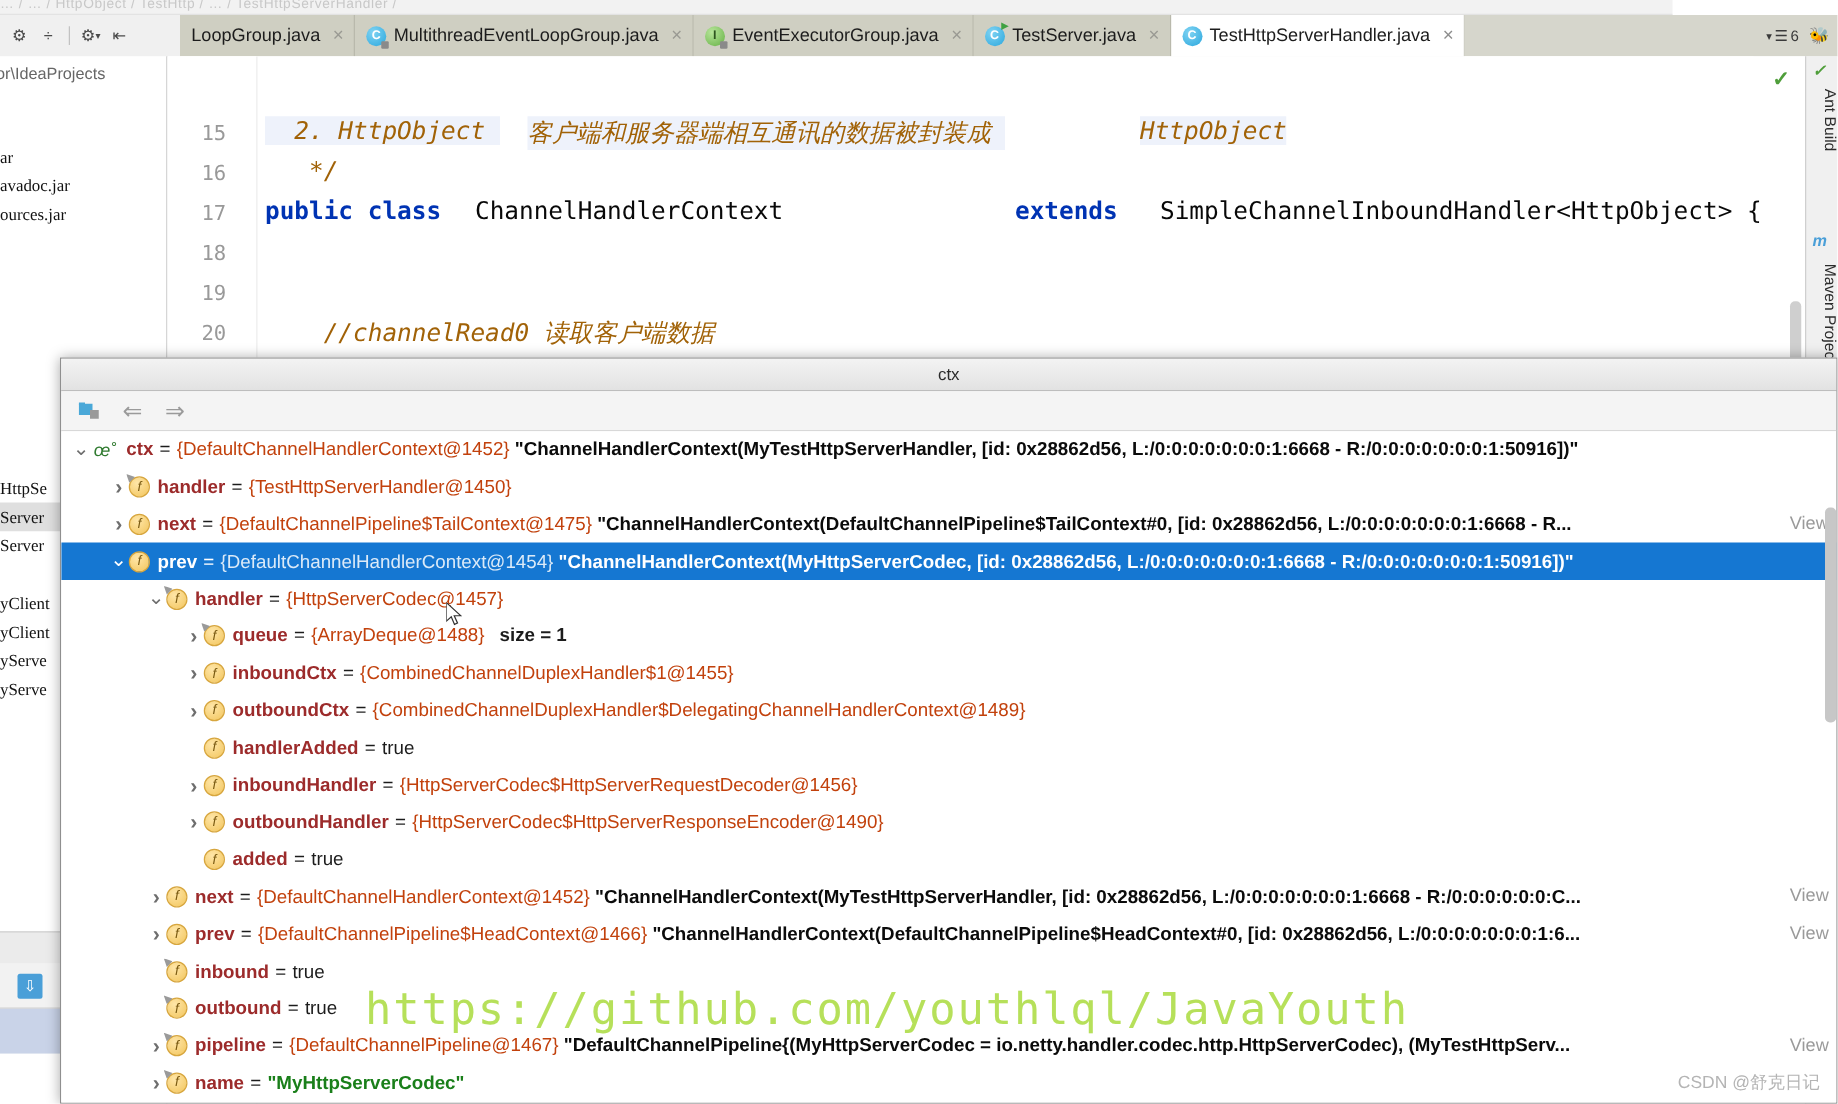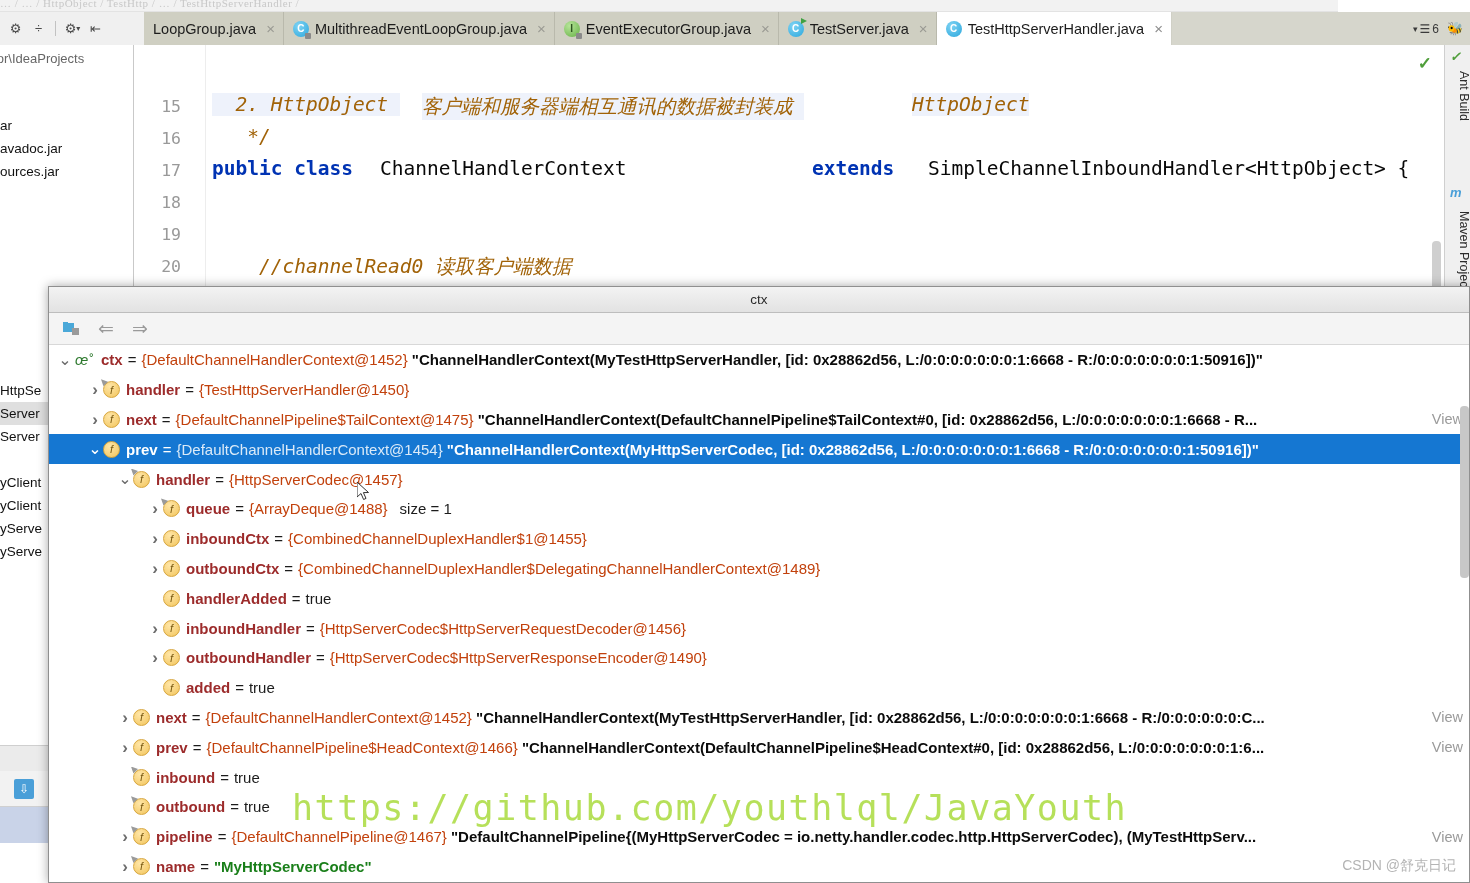--- a/index.html
+++ b/index.html
@@ -21,21 +21,20 @@
     position: absolute; inset: 0;
     background: #ffffff;
   }
 
   
   .top-strip {
     position: absolute; left: 0; top: 0; width: 1338px; height: 12px;
     background: #f2f2f2;
     border-bottom: 1px solid #e3e3e3;
     overflow: hidden;
-    font-family: Liberation Serif, serif;
   }
   .top-strip .bc {
     position: absolute; top: -3px; left: 0;
     font-size: 11px; color: #c8c8c8; white-space: nowrap;
     letter-spacing: .5px;
   }
 
   
   .tabbar {
     position: absolute; left: 0; top: 12px; width: 1470px; height: 33px;
@@ -114,20 +113,21 @@
     overflow: hidden;
   }
   .proj-path {
     font-size: 13px; color: #666666; white-space: nowrap;
     padding: 6px 0 0 0; margin-left: -22px;
   }
   .proj-item {
     font-size: 13.5px; color: #111111; white-space: nowrap;
     height: 23px; line-height: 23px;
     padding-left: 0;
+    font-family: Liberation Serif, serif;
   }
   .proj-item.sel { background: #dfdfdf; }
   .proj-spacer { height: 23px; }
 
   
   .editor {
     position: absolute; left: 134px; top: 45px; right: 26px; bottom: 0;
     background: #ffffff;
     overflow: hidden;
   }
@@ -271,21 +271,21 @@
   .nm { color: #9c2b2b; font-weight: 600; margin-right: 0px; }
   .row.sel .nm { color: #ffffff; }
   .eq { color: #1c1c1c; margin: 0 5px; }
   .row.sel .eq { color: #ffffff; }
   .ref { color: #c2410c; }
   .row.sel .ref { color: #dbeaf8; }
   .val { color: #0b0b0b; font-weight: bold; }
   .row.sel .val { color: #ffffff; font-weight: bold; }
   .bool { color: #1c1c1c; }
   .str { color: #1a7f1a; font-weight: bold; }
-  .size { color: #1c1c1c; font-weight: 400; margin-left: 12px; }
+  .size { color: #1c1c1c; font-weight: 700; margin-left: 12px; }
   .view {
     position: absolute; right: 6px; top: 50%; transform: translateY(-50%);
     color: #9a9a9a; font-size: 14.5px;
   }
   .clip-host { overflow: hidden; flex: 1 1 auto; min-width: 0; }
   .clip-host > span { display: inline; }
 
   .indent-1 { padding-left: 8px; }
   .indent-2 { padding-left: 38px; }
   .indent-3 { padding-left: 68px; }

